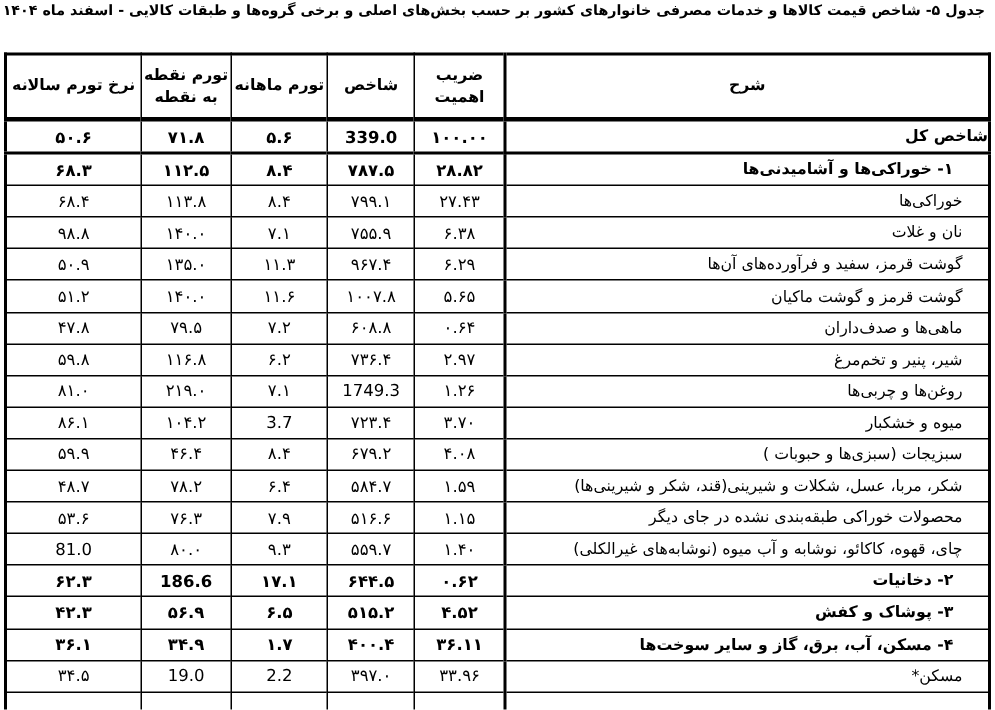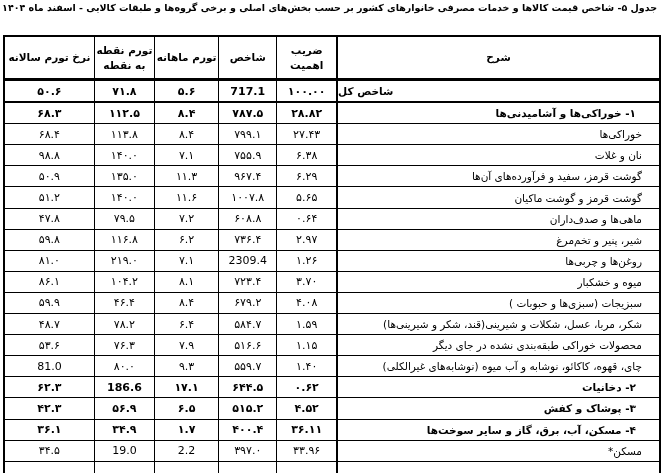--- a/index.html
+++ b/index.html
@@ -30,21 +30,21 @@
   }
   thead th{
     height:41px;font-size:10.5px;font-weight:bold;line-height:1.4;
     border-bottom:3.5px solid #000;white-space:pre-line;
   }
   tbody td{height:20.1px;font-size:11px;}
   td.desc{text-align:right;padding-right:17px;font-size:10.5px;border-left:2px solid #000;}
   th.desc-h{border-left:2px solid #000;}
   tr.bold td{font-weight:bold;}
   tr.bold td.desc{padding-right:23px;}
-  tr.center td.desc{text-align:left;padding-right:0;}
+  tr.center td.desc{text-align:right;padding-right:0;}
   tr.total td{border-bottom:2.2px solid #000;margin-left:20px;}
   tr.phantom td{height:14px;border-bottom:none;}
 </style>
 </head>
 <body>
 
 <div class="title-row">
   <div class="page-title">جدول ۵- شاخص قیمت کالاها و خدمات مصرفی خانوارهای کشور بر حسب بخش‌های اصلی و برخی گروه‌ها و طبقات کالایی - اسفند ماه ۱۴۰۴</div>
   <div class="base-note">۱۴۰۰=۱۰۰</div>
 </div>
@@ -68,21 +68,21 @@
         <th>تورم ماهانه</th>
         <th>تورم نقطه
 به نقطه</th>
         <th>نرخ تورم سالانه</th>
       </tr>
     </thead>
     <tbody>
         <tr class="bold center total">
           <td class="desc">شاخص کل</td>
           <td>۱۰۰.۰۰</td>
-          <td>717.1</td>
+          <td>339.0</td>
           <td>۵.۶</td>
           <td>۷۱.۸</td>
           <td>۵۰.۶</td>
         </tr>
         <tr class="bold">
           <td class="desc">۱- خوراکی‌ها و آشامیدنی‌ها</td>
           <td>۲۸.۸۲</td>
           <td>۷۸۷.۵</td>
           <td>۸.۴</td>
           <td>۱۱۲.۵</td>
@@ -132,30 +132,30 @@
           <td class="desc">شیر، پنیر و تخم‌مرغ</td>
           <td>۲.۹۷</td>
           <td>۷۳۶.۴</td>
           <td>۶.۲</td>
           <td>۱۱۶.۸</td>
           <td>۵۹.۸</td>
         </tr>
         <tr class="">
           <td class="desc">روغن‌ها و چربی‌ها</td>
           <td>۱.۲۶</td>
-          <td>2309.4</td>
+          <td>1749.3</td>
           <td>۷.۱</td>
           <td>۲۱۹.۰</td>
           <td>۸۱.۰</td>
         </tr>
         <tr class="">
           <td class="desc">میوه و خشکبار</td>
           <td>۳.۷۰</td>
           <td>۷۲۳.۴</td>
-          <td>۸.۱</td>
+          <td>3.7</td>
           <td>۱۰۴.۲</td>
           <td>۸۶.۱</td>
         </tr>
         <tr class="">
           <td class="desc">سبزیجات (سبزی‌ها و حبوبات )</td>
           <td>۴.۰۸</td>
           <td>۶۷۹.۲</td>
           <td>۸.۴</td>
           <td>۴۶.۴</td>
           <td>۵۹.۹</td>

